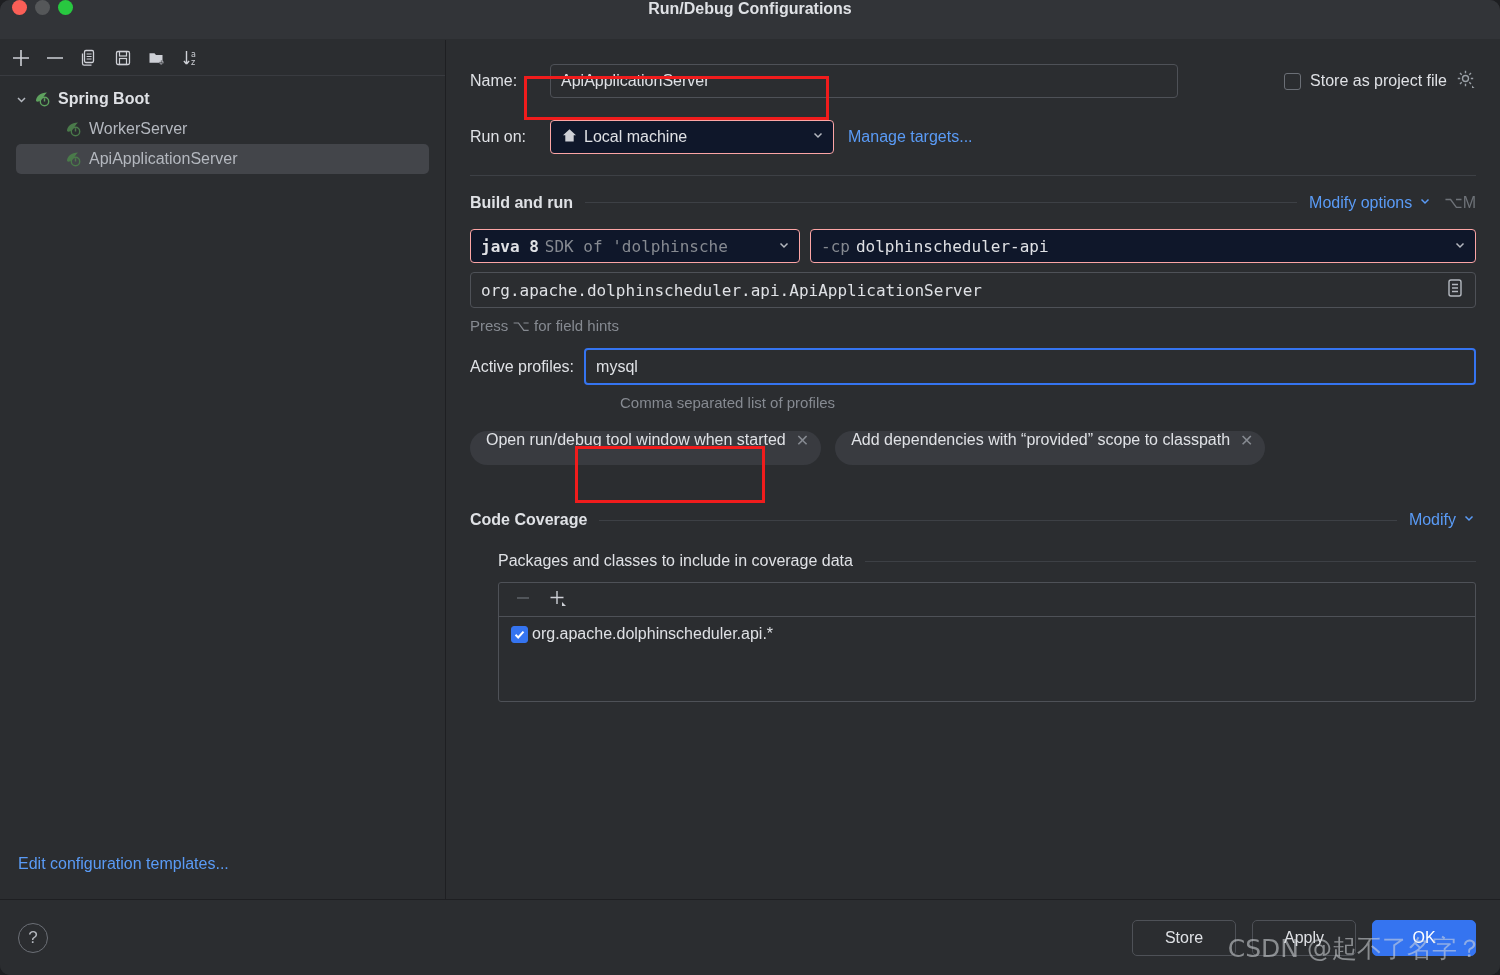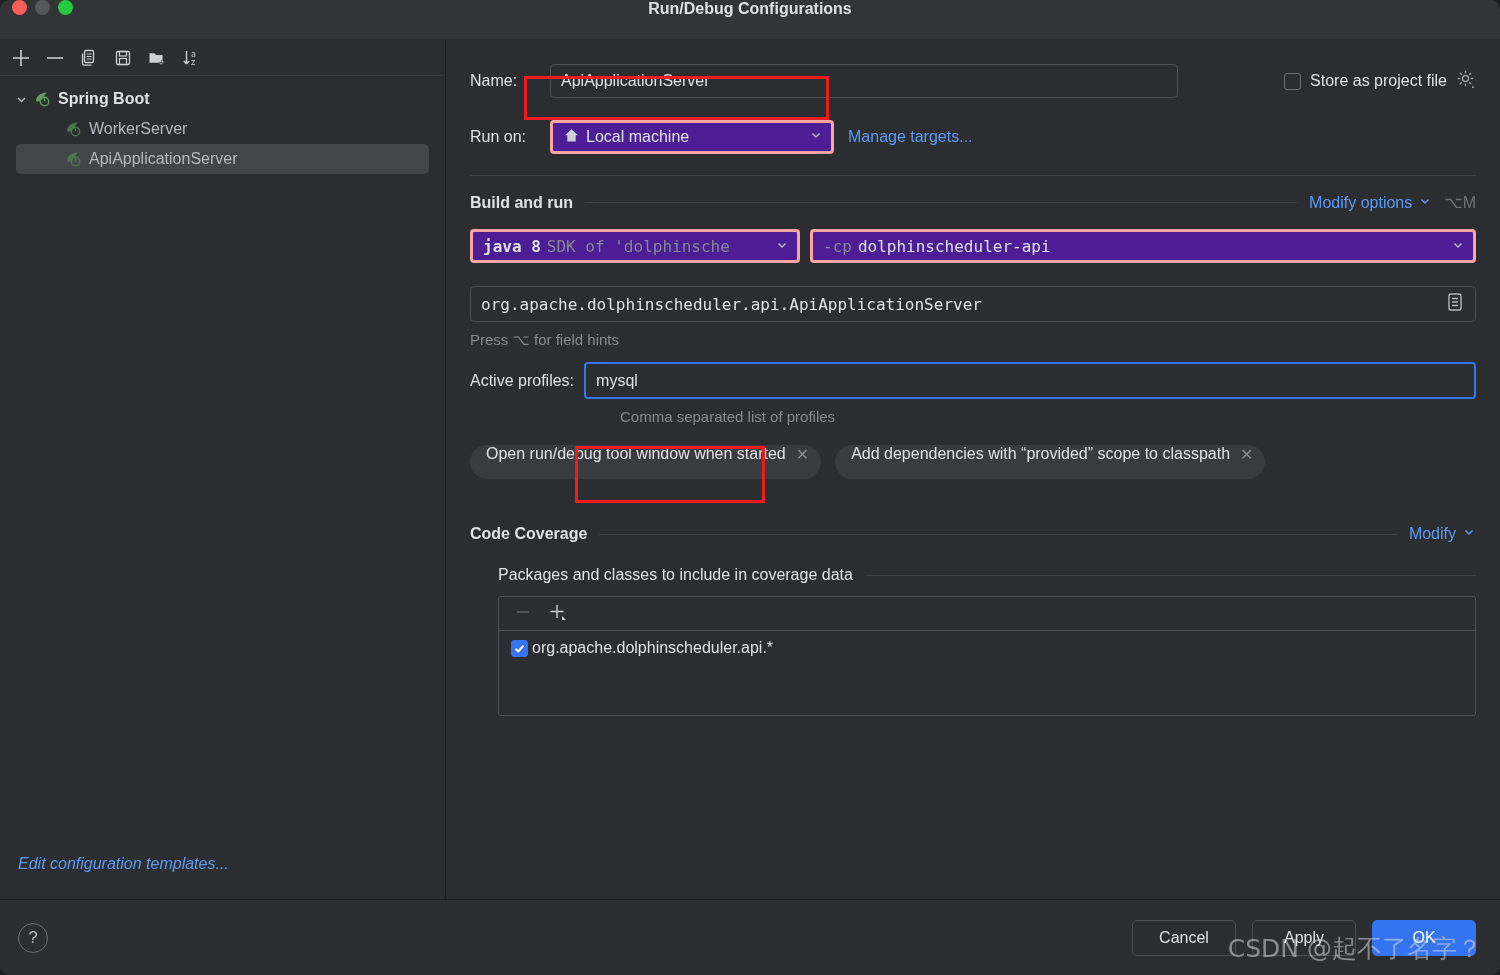--- a/index.html
+++ b/index.html
@@ -67,21 +67,21 @@
     font-size: 16px; color: #b4b8bf;
   }
   .tree-row.root { color: #dfe1e5; font-weight: bold; }
   .tree-row.child { padding-left: 64px; }
   .tree-row.selected { background: #43454a; margin: 0 16px 0 16px; padding-left: 48px; border-radius: 5px; }
   .chev { width: 14px; display: flex; align-items: center; justify-content: center; }
   .leaf-ico { width: 20px; height: 18px; flex: 0 0 20px; }
 
   #edit-templates {
     padding: 0 0 26px 18px;
-    font-size: 16px; color: #5a9bf6; font-style: italic;
+    font-size: 16px; color: #5a9bf6;
   }
 
   
   #main {
     flex: 1; background: #2b2d30;
     padding: 24px 24px 0 24px;
     position: relative; min-width: 0;
     overflow: hidden;
   }
 
@@ -93,22 +93,22 @@
     border: 1px solid #4e5157;
     border-radius: 4px;
     height: 34px;
     display: flex; align-items: center;
     padding: 0 10px;
     font-size: 16px; color: #dfe1e5;
   }
   .field.focused { border: 2px solid #3574f0; }
 
   .combo {
-    background: #4c1d95;
-    border: 3px solid #fca5a5;
+    background: #0f172a;
+    border: 1px solid #fca5a5;
     border-radius: 4px;
     height: 34px;
     display: flex; align-items: center;
     padding: 0 8px 0 10px;
     font-size: 16px; color: #dfe1e5;
     gap: 6px;
   }
   .combo .spacer { flex: 1; }
 
   .hint { font-size: 15px; color: #868a91; }
@@ -363,21 +363,21 @@
           <span style="color:#dfe1e5">dolphinscheduler-api</span>
           <span class="spacer"></span>
           <span>
             <svg width="14" height="14" viewBox="0 0 14 14">
                 <path d="M3.5 5.5L7 9l3.5-3.5" stroke="#b4b8bf" stroke-width="1.5" fill="none"></path>
               </svg>
           </span>
         </div>
       </div>
 
-      <div class="field mono" style="margin-top:23px;height:36px">
+      <div class="field mono" style="margin-top:9px;height:36px">
         <span style="flex:1">org.apache.dolphinscheduler.api.ApiApplicationServer</span>
         <span>
           <svg width="20" height="22" viewBox="0 0 20 22">
             <rect x="4" y="3" width="12" height="16" rx="2" stroke="#b4b8bf" stroke-width="1.4" fill="none"></rect>
             <path d="M7 7.5h6M7 11h6M7 14.5h6" stroke="#b4b8bf" stroke-width="1.4"></path>
           </svg>
         </span>
       </div>
 
       <div class="hint" style="margin-top:9px">Press ⌥ for field hints</div>
@@ -441,19 +441,19 @@
       </div>
 
       <div class="annot" style="left:78px;top:36px;width:305px;height:44px"></div>
       <div class="annot" style="left:129px;top:406px;width:190px;height:57px"></div>
     </div>
   </div>
 
   <div id="footer">
     <div class="help-btn">?</div>
     <div class="grow"></div>
-    <div class="btn">Cancel</div>
+    <div class="btn">Store</div>
     <div class="btn">Apply</div>
     <div class="btn primary">OK</div>
   </div>
 
   <div id="watermark">CSDN @起不了名字？</div>
 </div>
 
 </body></html>

